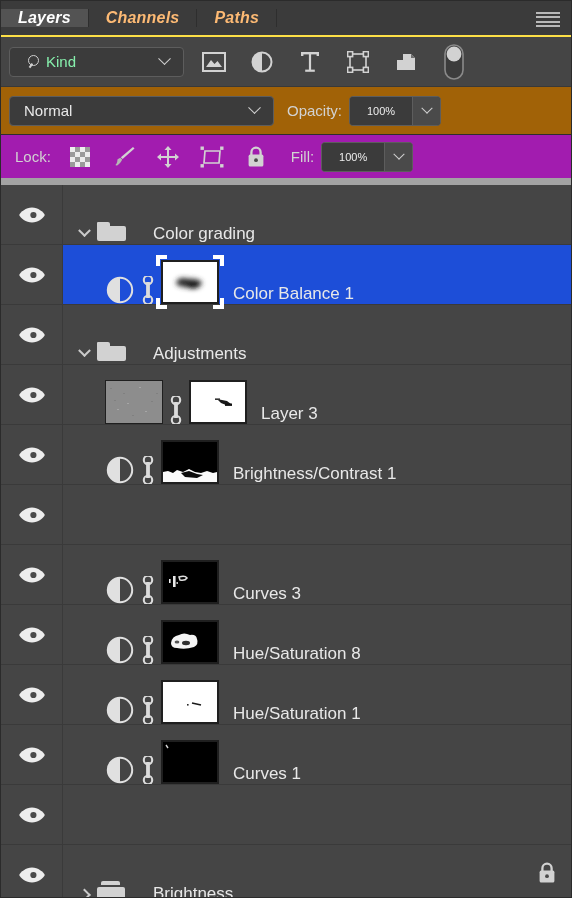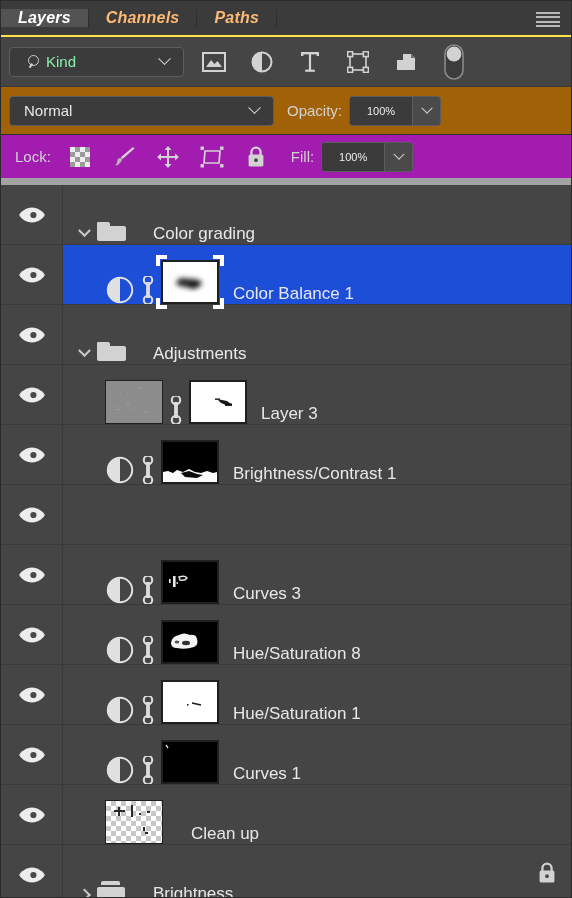--- a/index.html
+++ b/index.html
@@ -739,33 +739,20 @@
       </div>
     </div>
 
     <div class="lrow">
       <div class="eyecell">
         <svg width="28" height="18" viewBox="0 0 28 18">
           <path d="M14 1.5 C20 1.5 25.5 6 26.8 9 C25.5 12 20 16.5 14 16.5 C8 16.5 2.5 12 1.2 9 C2.5 6 8 1.5 14 1.5 Z" fill="#ededed"></path>
           <circle cx="15.4" cy="9" r="3.1" fill="#4a4a4a"></circle>
         </svg>
       </div>
-      <div class="lbody">
-        <div class="spacer-indent"></div>
-        <div class="pixthumb checker">
-          <div class="speck" style="left:8px;top:9px;width:11px;height:2px;"></div>
-          <div class="speck" style="left:12px;top:6px;width:2px;height:9px;"></div>
-          <div class="speck" style="left:25px;top:4px;width:1.5px;height:12px;"></div>
-          <div class="speck" style="left:41px;top:10px;width:3px;height:2px;"></div>
-          <div class="speck" style="left:37px;top:26px;width:2px;height:4px;"></div>
-          <div class="speck" style="left:39px;top:31px;width:3px;height:2px;"></div>
-          <div class="speck" style="left:33px;top:12px;width:1.5px;height:1.5px;"></div>
-        </div>
-        <div class="lname" style="margin-left:28px;">Clean up</div>
-      </div>
     </div>
 
     <div class="lrow" style="border-bottom:1px solid #3a3a3a;">
       <div class="eyecell">
         <svg width="28" height="18" viewBox="0 0 28 18">
           <path d="M14 1.5 C20 1.5 25.5 6 26.8 9 C25.5 12 20 16.5 14 16.5 C8 16.5 2.5 12 1.2 9 C2.5 6 8 1.5 14 1.5 Z" fill="#ededed"></path>
           <circle cx="15.4" cy="9" r="3.1" fill="#4a4a4a"></circle>
         </svg>
       </div>
       <div class="lbody">

